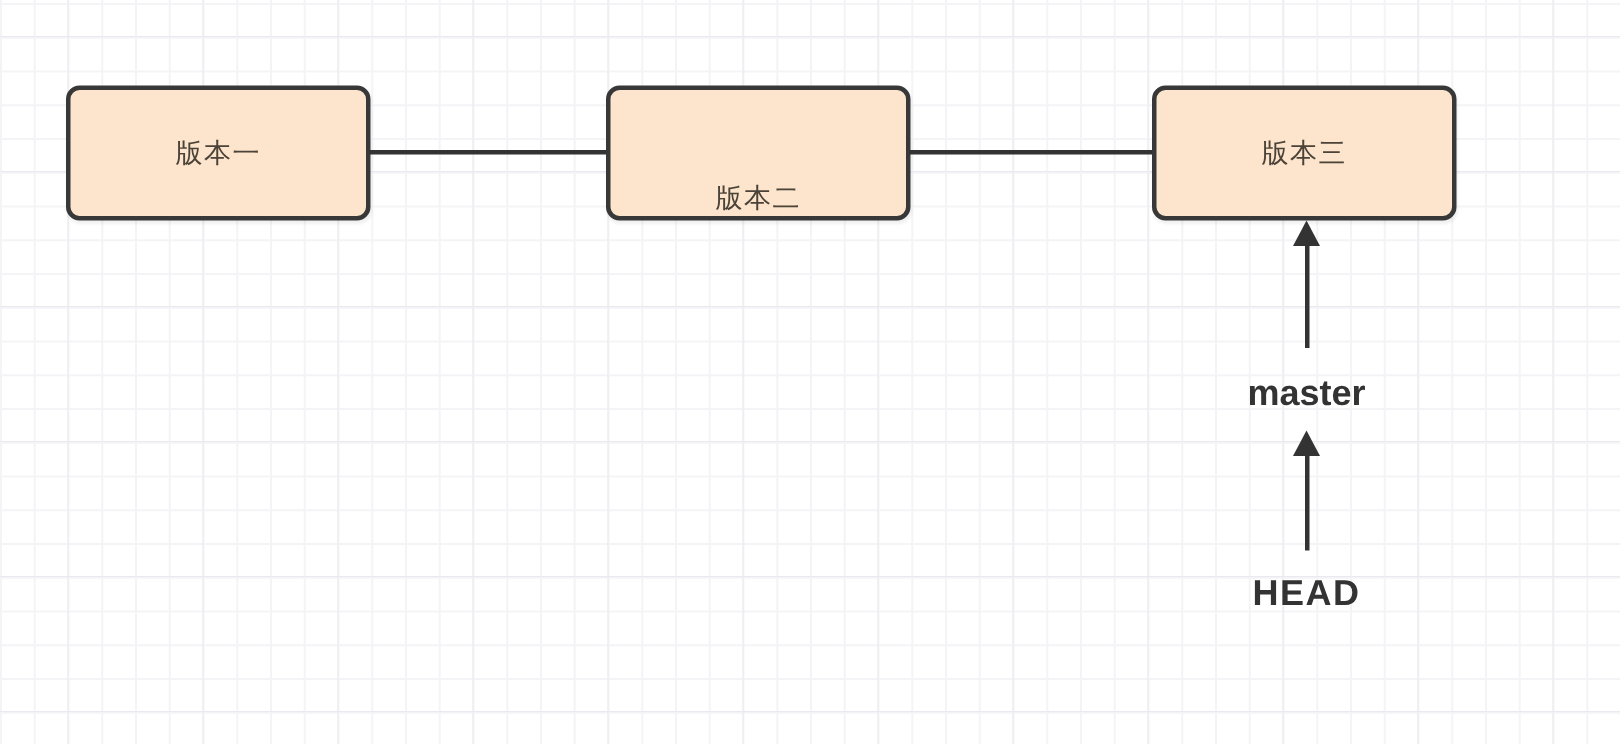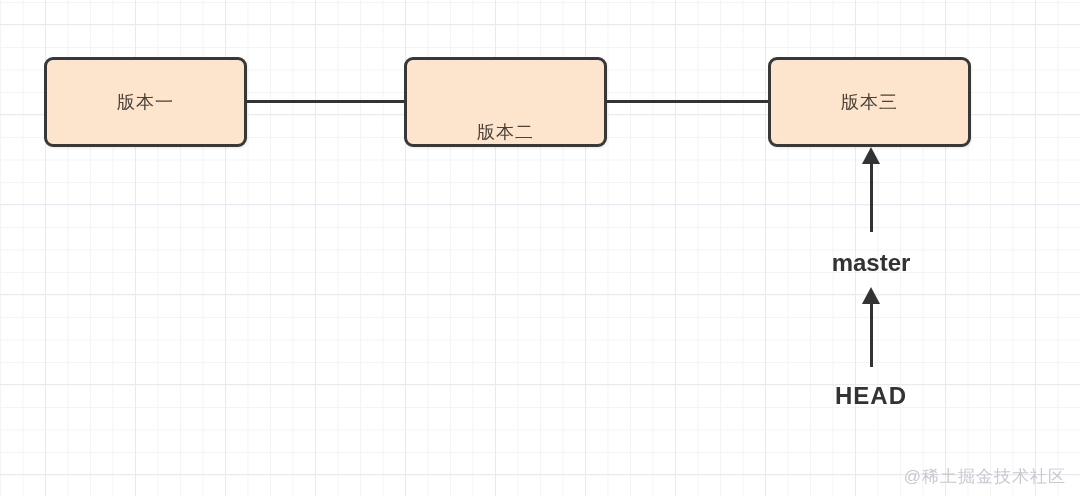--- a/index.html
+++ b/index.html
@@ -120,15 +120,14 @@
 
   <div class="pointer-label pointer-master">master</div>
 
   <div class="arrow arrow-2">
     <div class="arrowhead"></div>
     <div class="arrowshaft"></div>
   </div>
 
   <div class="pointer-label pointer-head">HEAD</div>
 
-  <div class="watermark">@稀土掘金技术社区</div>
 
 </div>
 
 </body></html>

